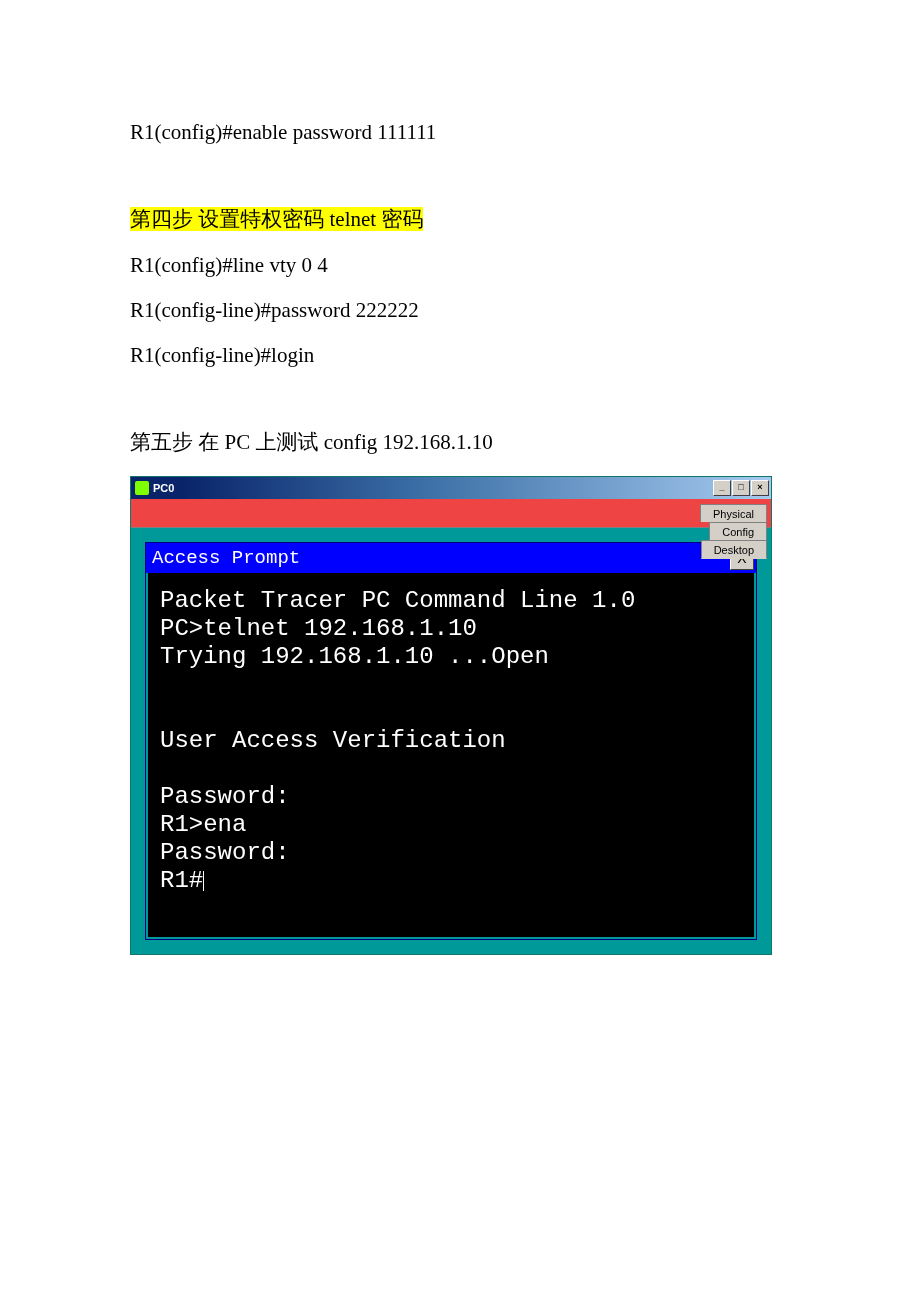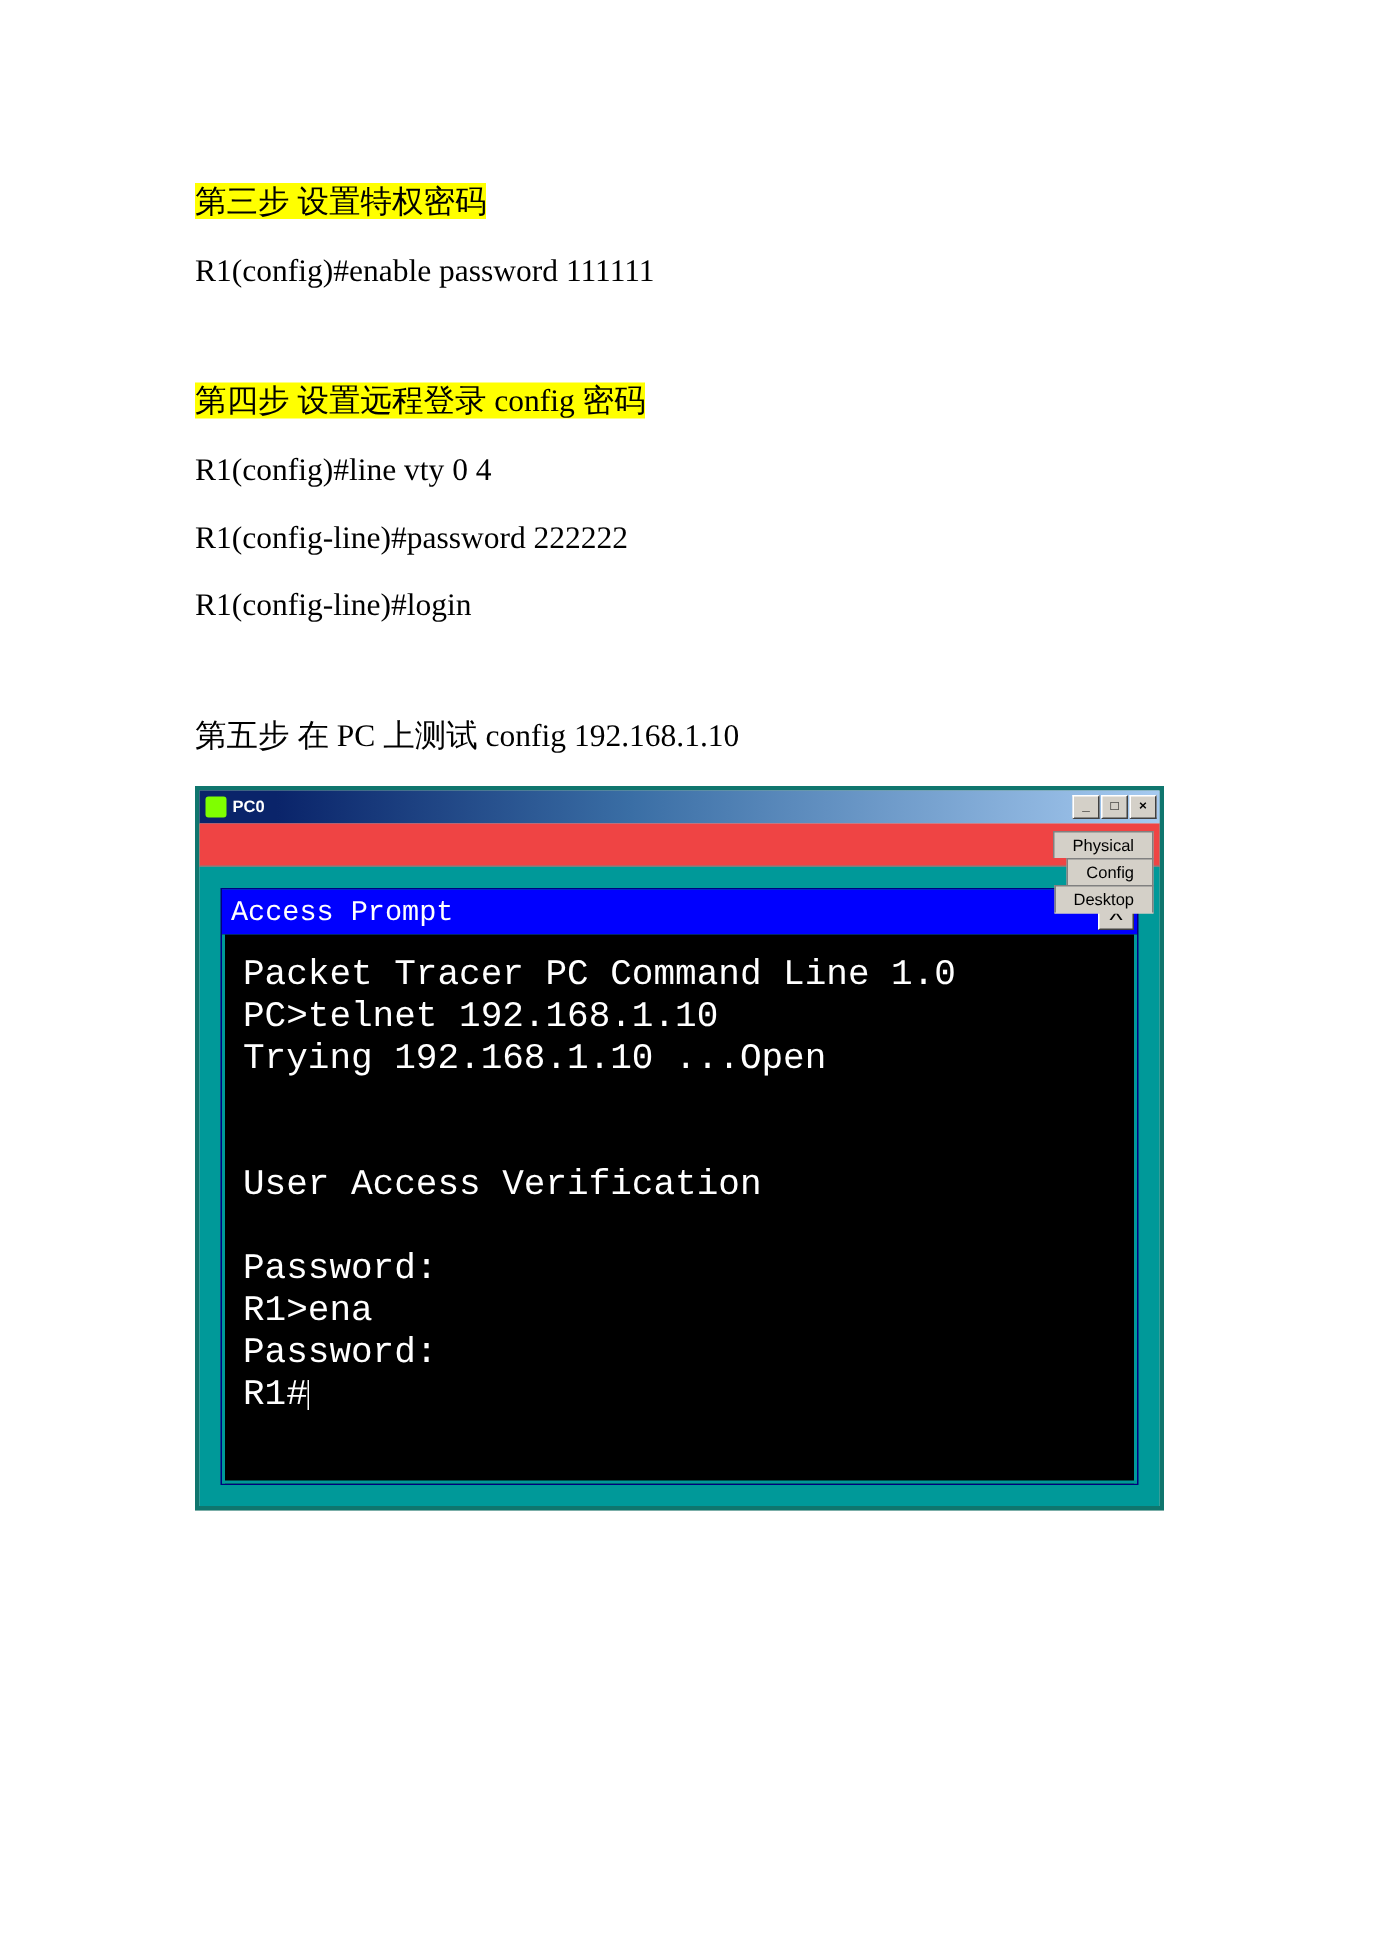--- a/index.html
+++ b/index.html
@@ -24,21 +24,21 @@
     margin: 0 0 20px 0;
     font-size: 21px;
   }
   .spacer {
     height: 40px;
   }
 
   
   .pt-window {
     width: 640px;
-    border: 3px solid #0f766e;
+    border: 1px solid #0f766e;
     margin-top: 6px;
     background: #d4d0c8;
     font-family: Tahoma, sans-serif;
     font-size: 11px;
   }
   .pt-titlebar {
     display: flex;
     align-items: center;
     justify-content: space-between;
     height: 22px;
@@ -155,26 +155,25 @@
     border-left: 1px solid #ffffff;
     vertical-align: middle;
     margin-left: 0;
   }
 </style>
 </head>
 <body>
 
 <div class="page">
 
-  <p class="line"><span class="step-heading">第三步   设置特权密码</span></p>
   <p class="line">R1(config)#enable password 111111</p>
 
   <div class="spacer"></div>
 
-  <p class="line"><span class="step-heading">第四步   设置远程登录 config 密码</span></p>
+  <p class="line"><span class="step-heading">第四步   设置特权密码 telnet 密码</span></p>
   <p class="line">R1(config)#line vty 0 4</p>
   <p class="line">R1(config-line)#password 222222</p>
   <p class="line">R1(config-line)#login</p>
 
   <div class="spacer"></div>
 
   <p class="line">第五步  在 PC 上测试 config 192.168.1.10</p>
 
   <div class="pt-window">
     <div class="pt-titlebar">

